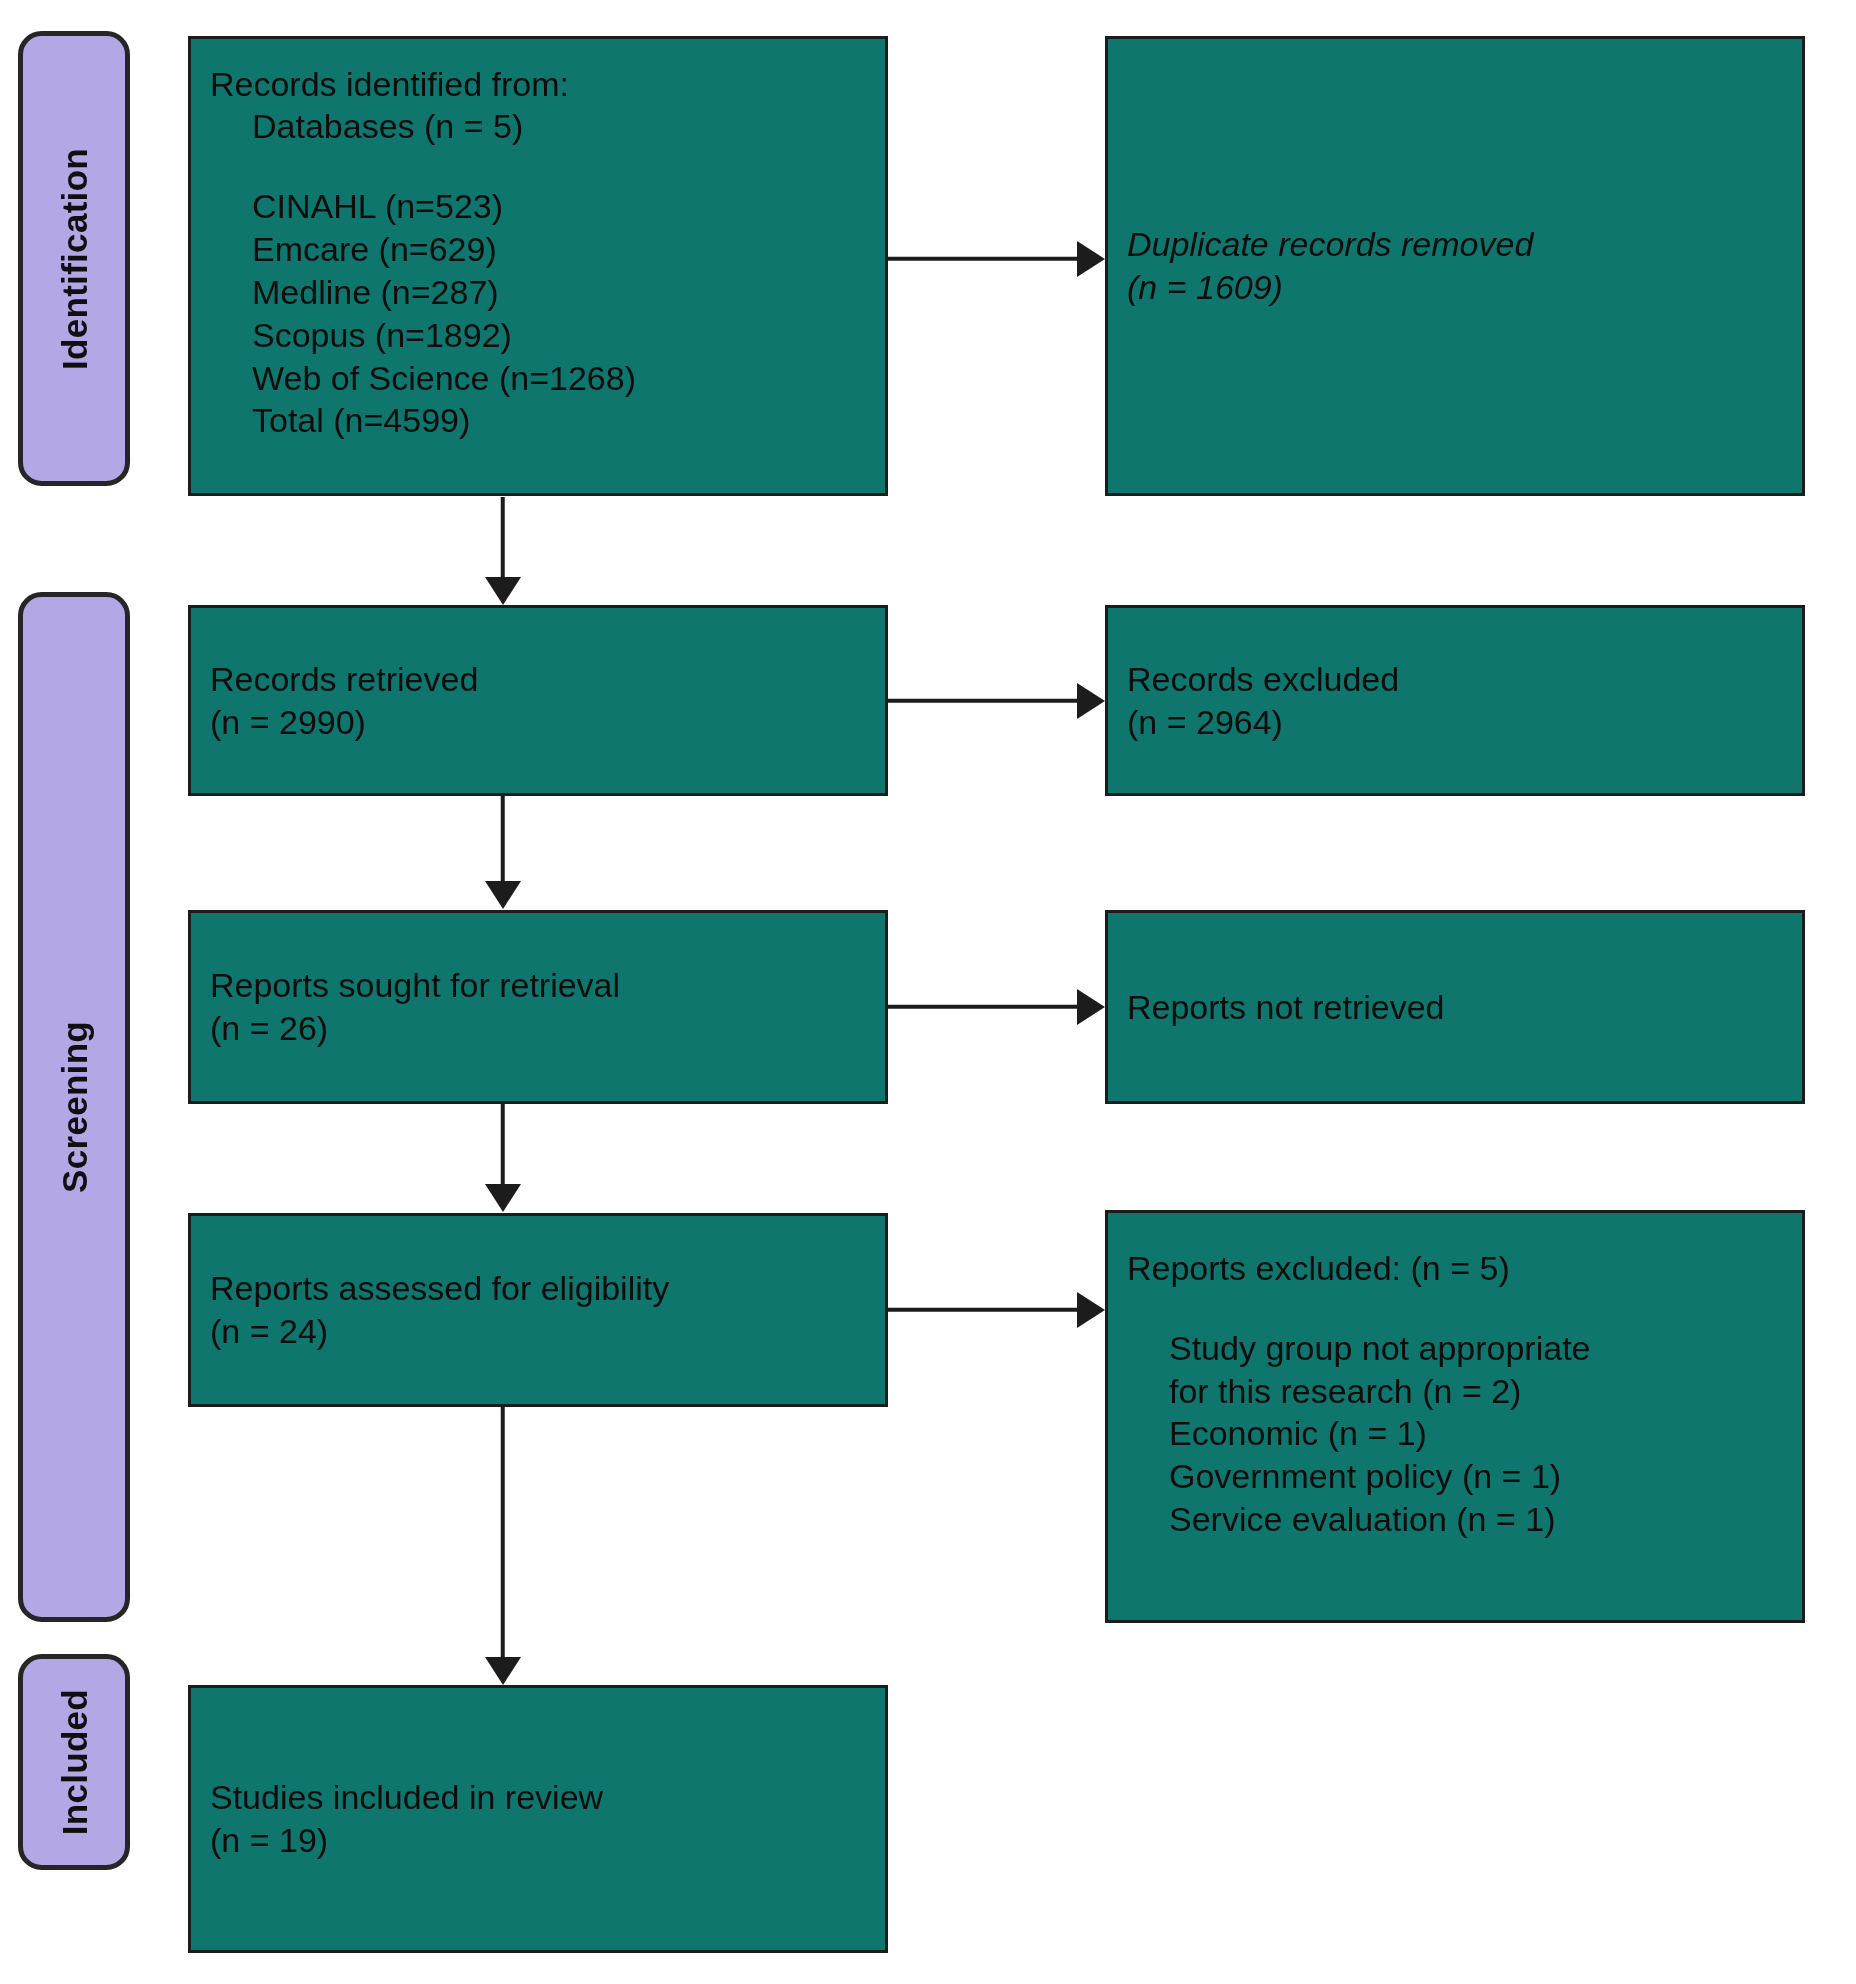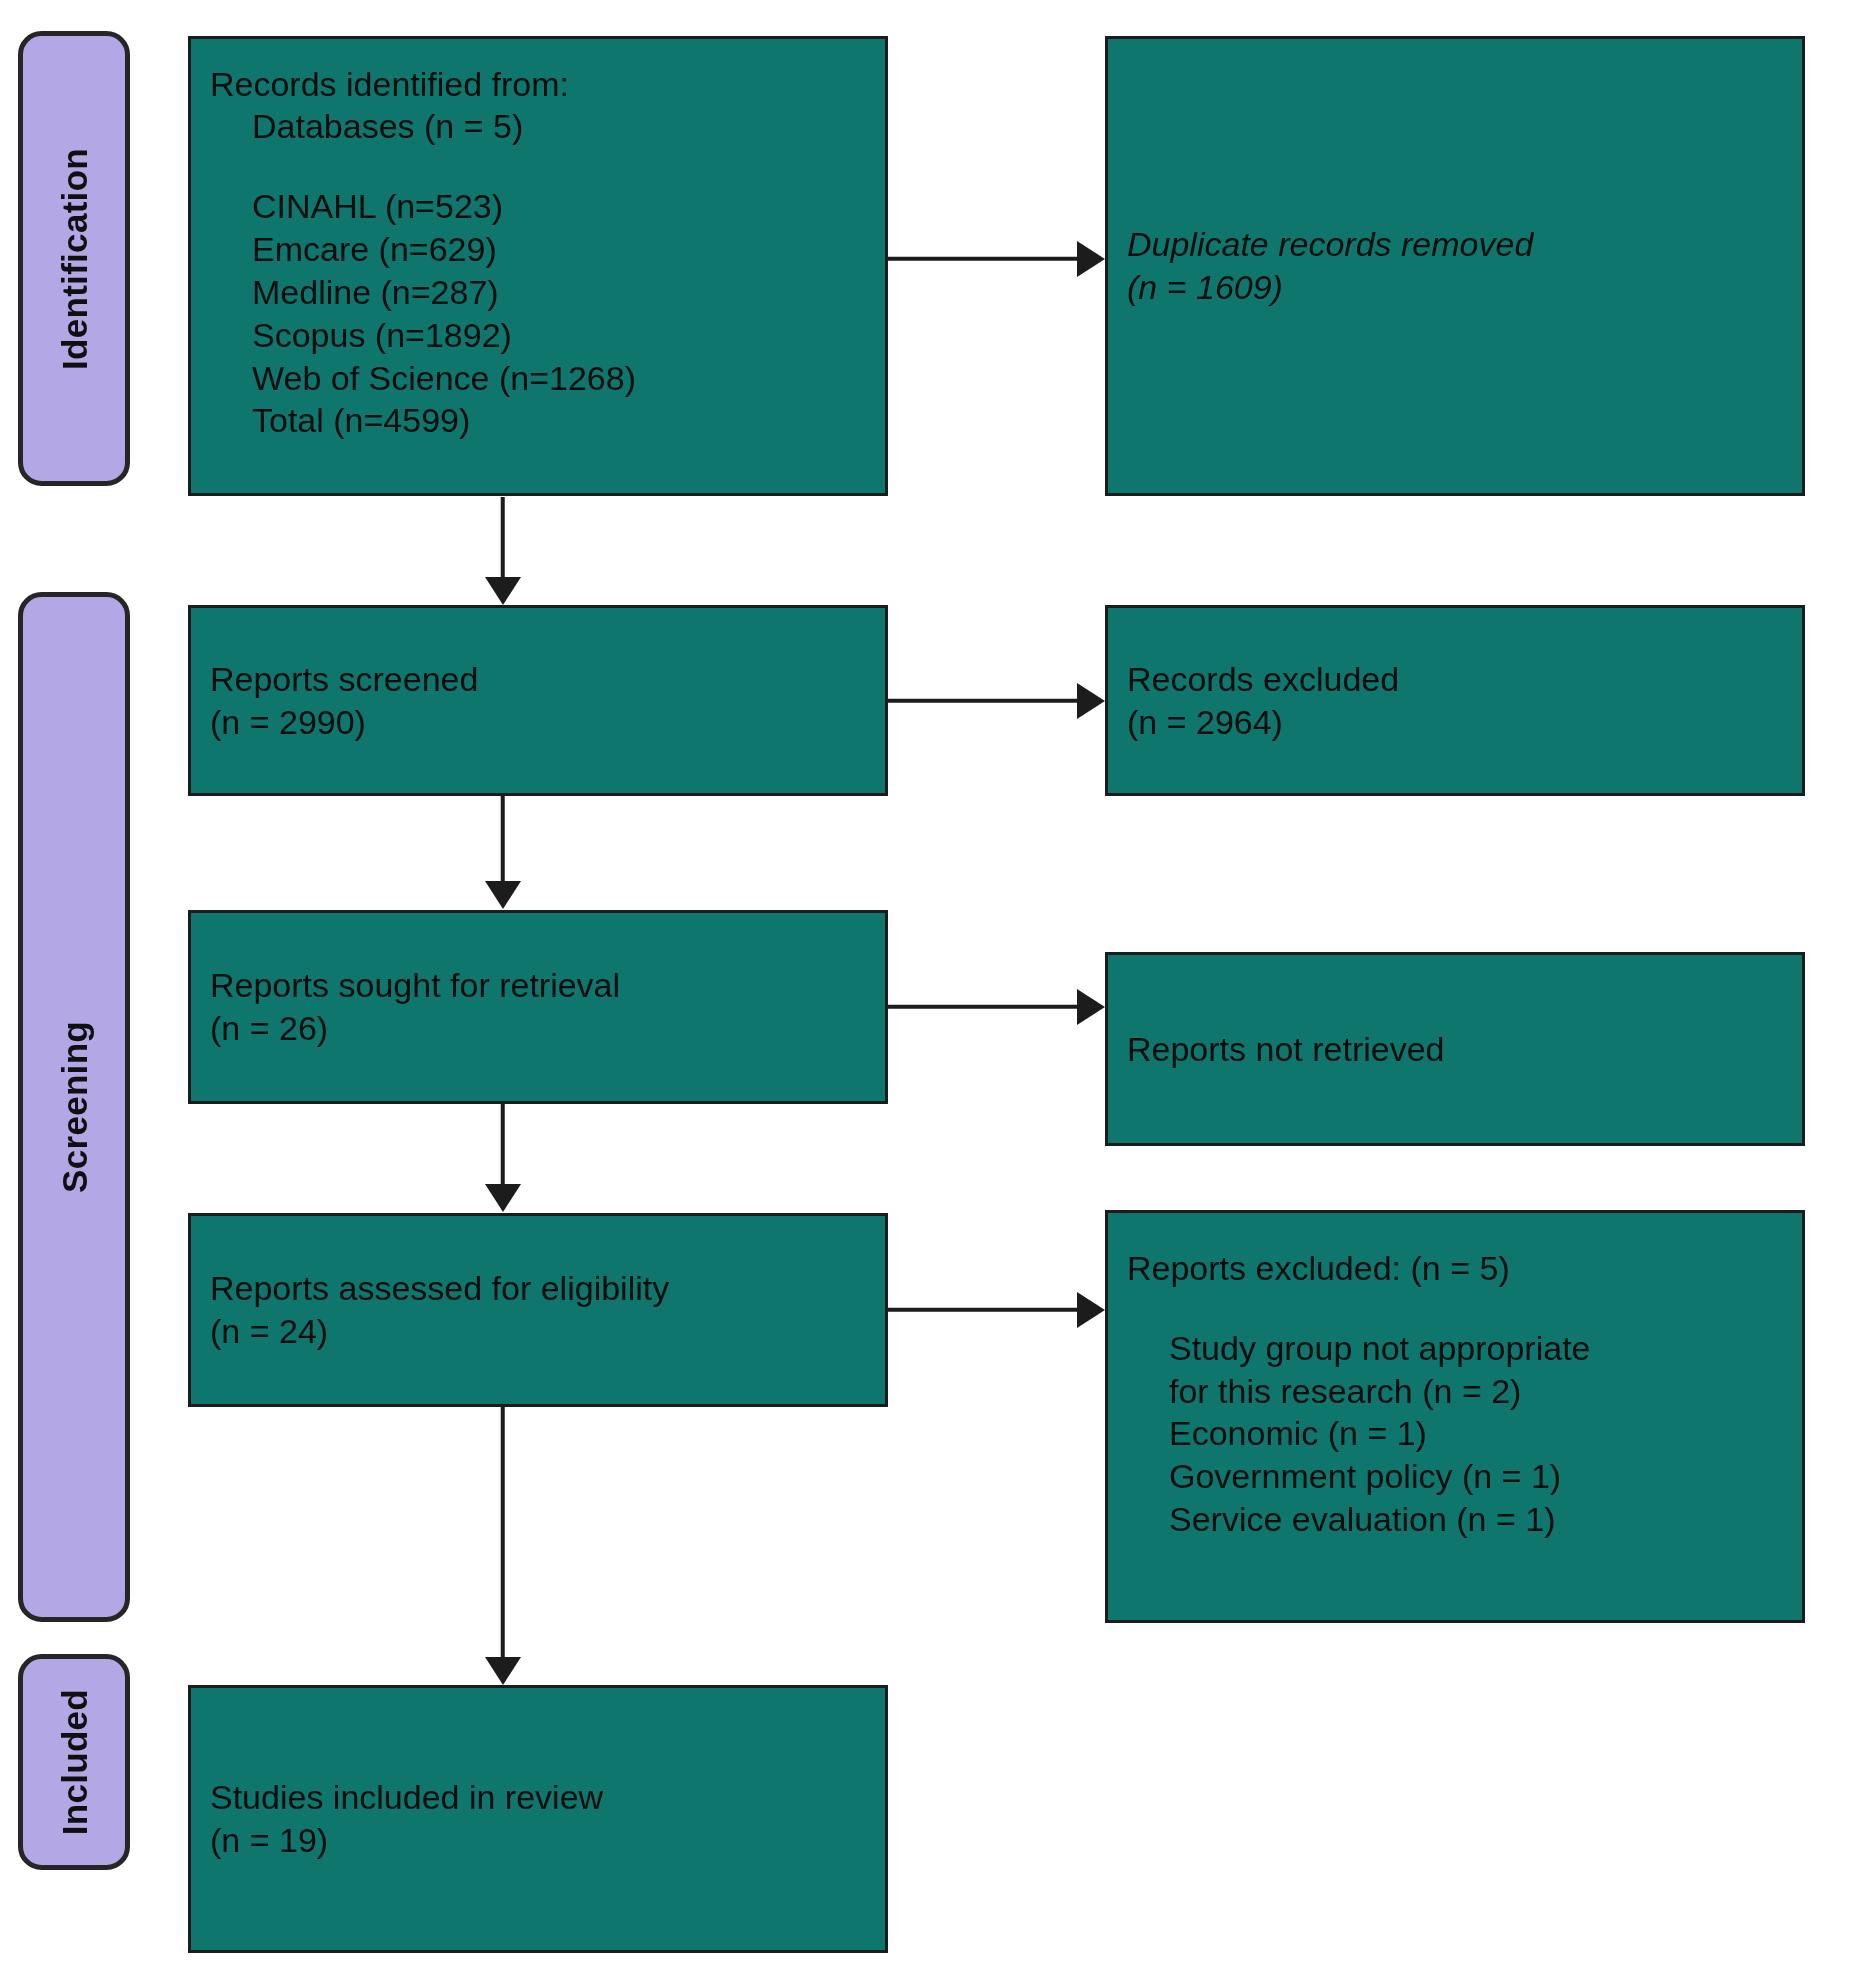--- a/index.html
+++ b/index.html
@@ -152,21 +152,21 @@
     <span class="line">Duplicate records removed</span>
     <span class="line">(n = 1609)</span>
   </div>
 
   <div class="arrow-v" style="left:483px; top:497px; width:39px; height:108px;">
     <div class="shaft" style="height:80px;"></div>
     <div class="head"></div>
   </div>
 
   <div class="flow-box" style="left:188px; top:605px; width:700px; height:191px;">
-    <span class="line">Reports screened</span>
+    <span class="line">Records retrieved</span>
     <span class="line">(n = 2990)</span>
   </div>
 
   <div class="arrow-h" style="left:888px; top:681px; width:217px; height:39px;">
     <div class="shaft" style="width:194px;"></div>
     <div class="head"></div>
   </div>
 
   <div class="flow-box" style="left:1105px; top:605px; width:700px; height:191px;">
     <span class="line">Records excluded</span>
@@ -181,21 +181,21 @@
   <div class="flow-box" style="left:188px; top:910px; width:700px; height:194px;">
     <span class="line">Reports sought for retrieval</span>
     <span class="line">(n = 26)</span>
   </div>
 
   <div class="arrow-h" style="left:888px; top:987px; width:217px; height:39px;">
     <div class="shaft" style="width:194px;"></div>
     <div class="head"></div>
   </div>
 
-  <div class="flow-box" style="left:1105px; top:910px; width:700px; height:194px;margin-top:42px;">
+  <div class="flow-box" style="left:1105px; top:910px; width:700px; height:194px;">
     <span class="line">Reports not retrieved</span>
   </div>
 
   <div class="arrow-v" style="left:483px; top:1103px; width:39px; height:109px;">
     <div class="shaft" style="height:81px;"></div>
     <div class="head"></div>
   </div>
 
   <div class="flow-box" style="left:188px; top:1213px; width:700px; height:194px;">
     <span class="line">Reports assessed for eligibility</span>

